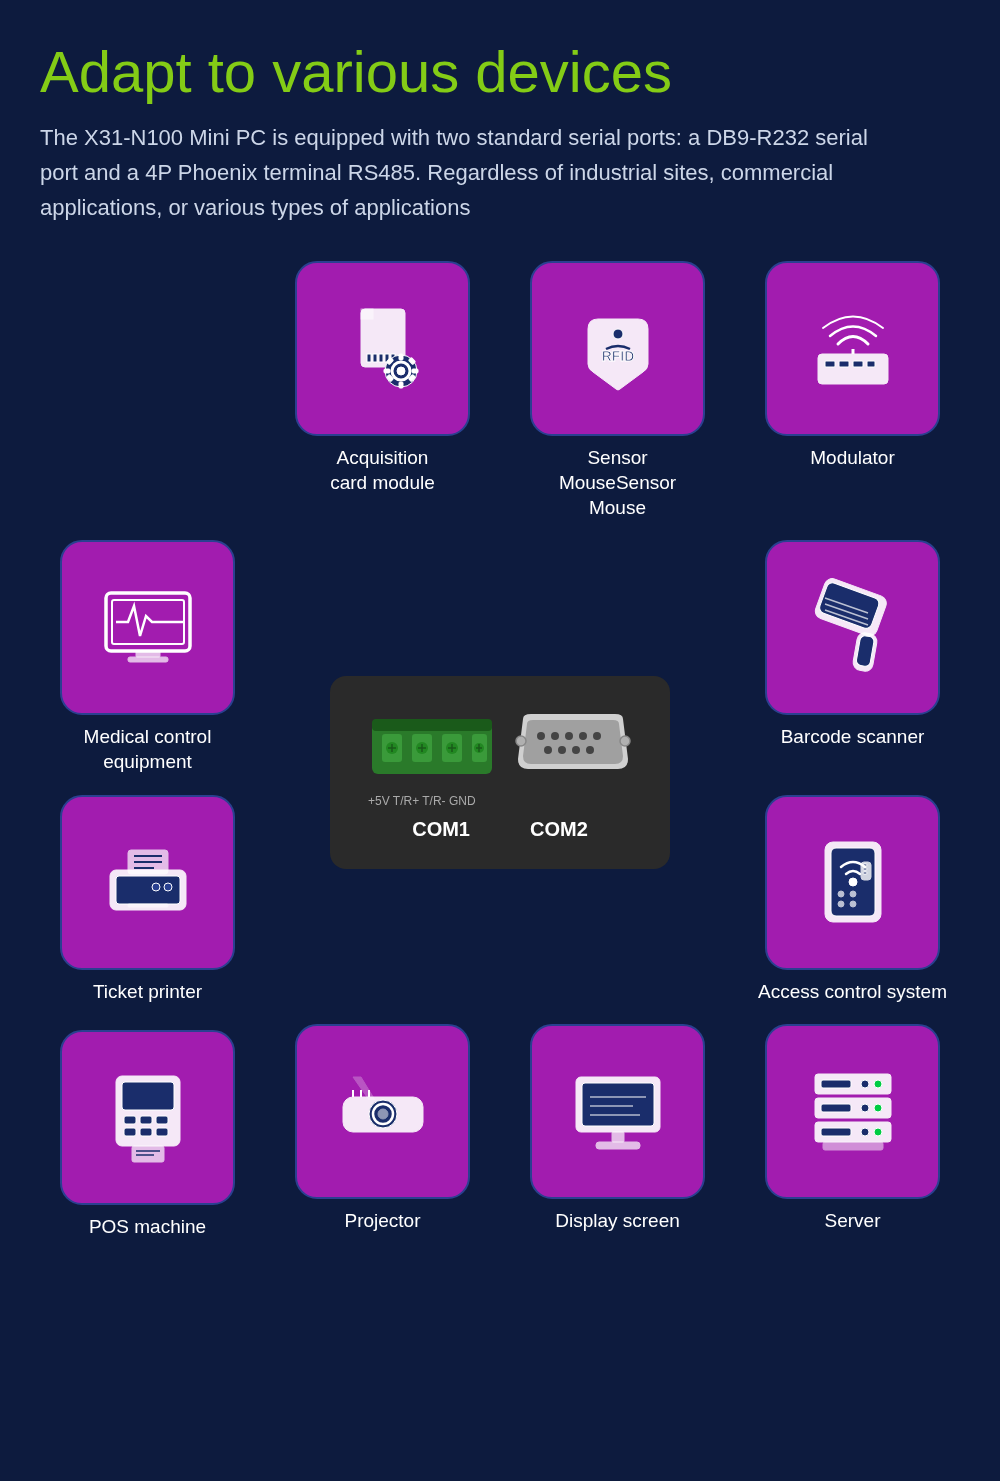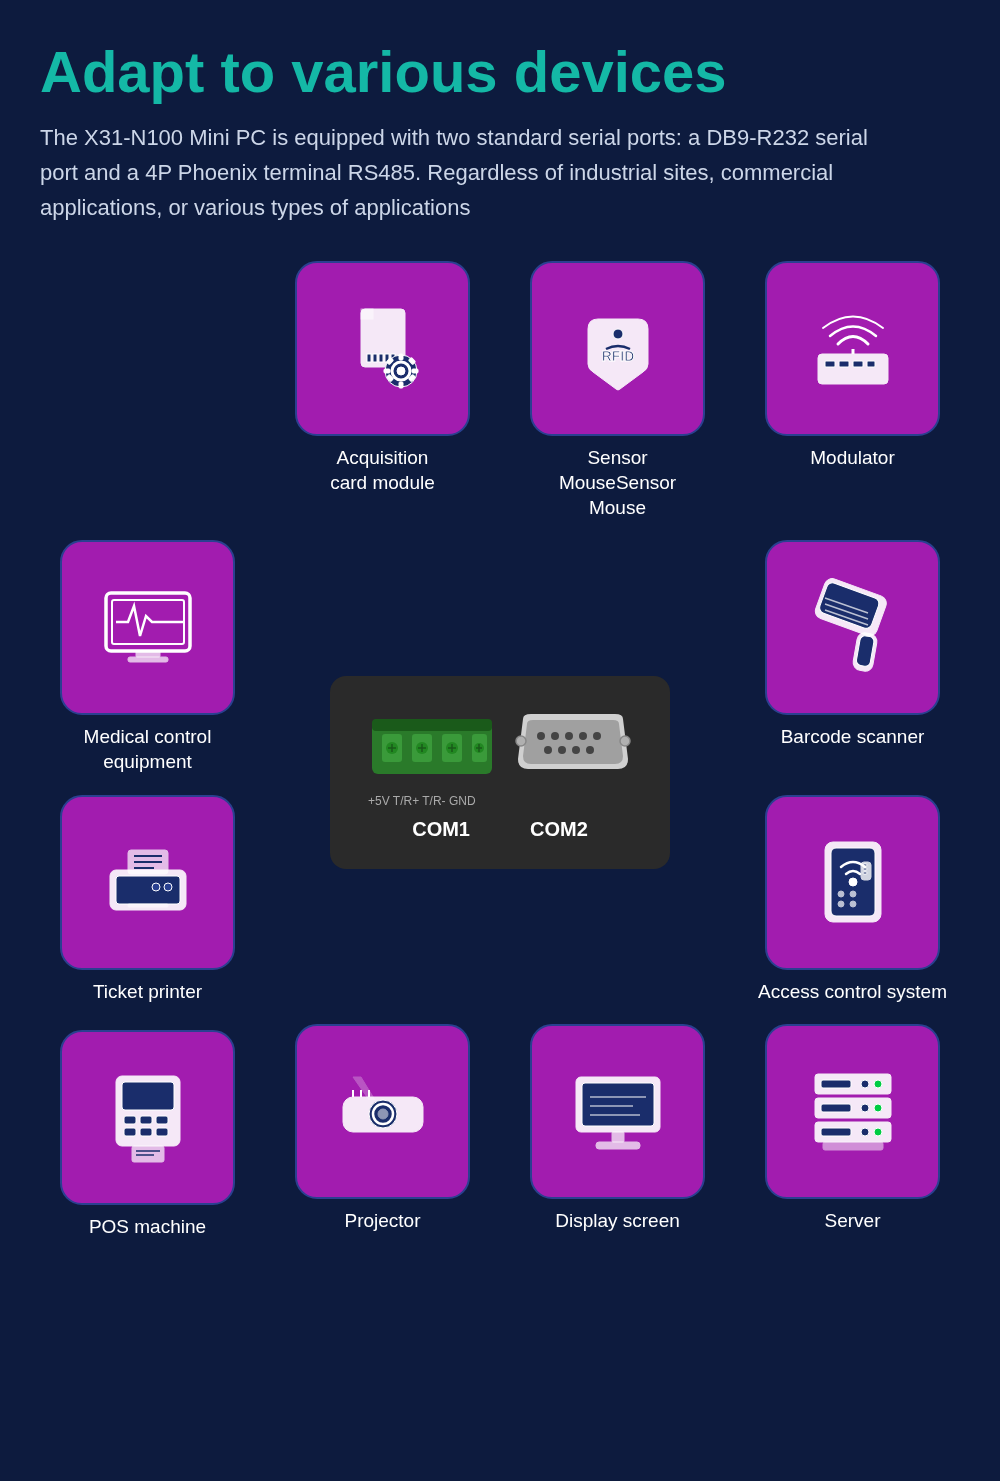--- a/index.html
+++ b/index.html
@@ -18,22 +18,22 @@
 
     .title-rs {
       font-size: 52px;
       font-weight: 900;
       color: white;
       line-height: 1.1;
     }
 
     .title-adapt {
       font-size: 58px;
-      font-weight: 700;
-      color: #14b8a6;
+      font-weight: 400;
+      color: #84cc16;
       line-height: 1.1;
       margin-bottom: 16px;
     }
 
     .description {
       font-size: 22px;
       color: #ccd6e8;
       line-height: 1.6;
       max-width: 860px;
     }

